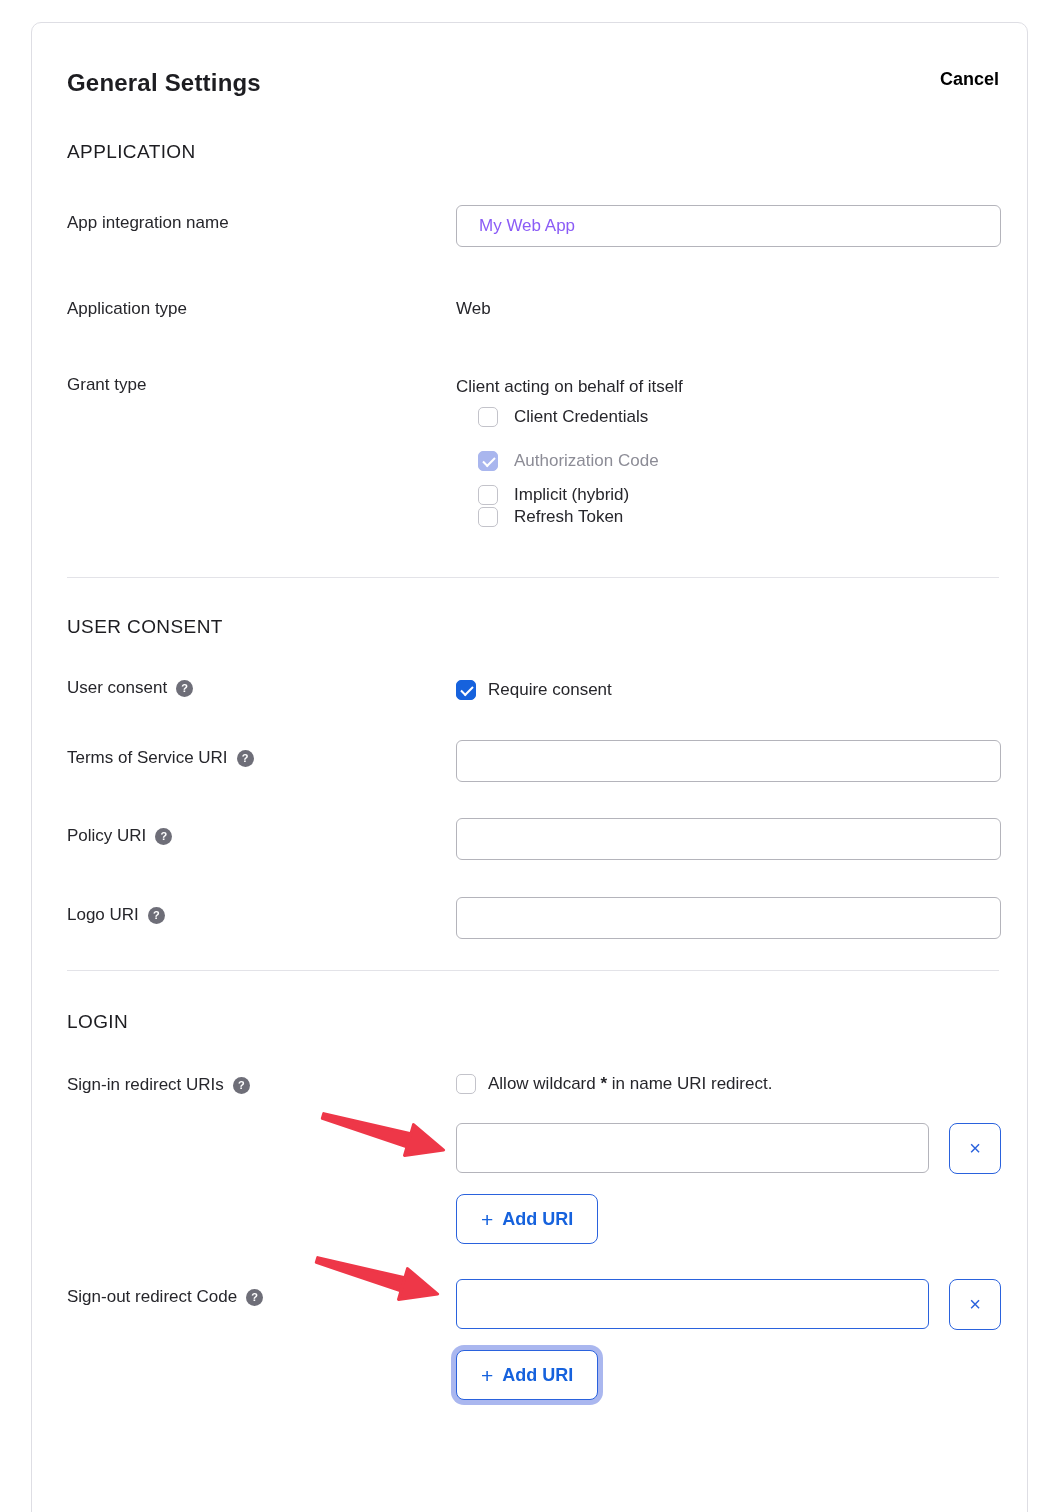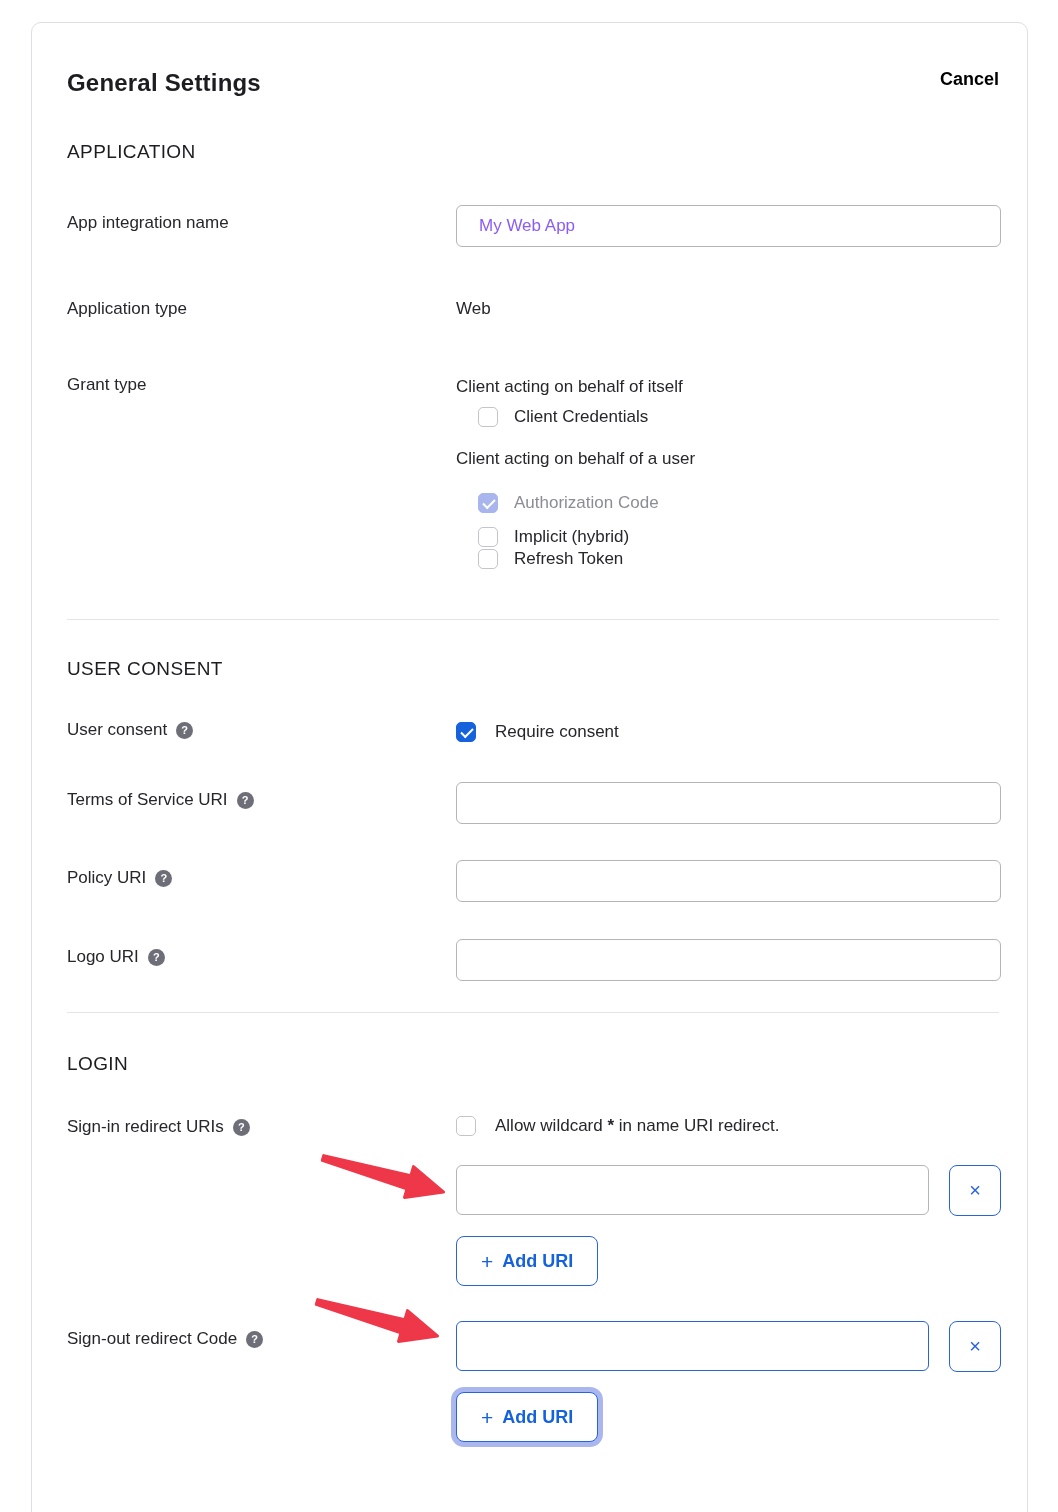--- a/index.html
+++ b/index.html
@@ -29,21 +29,21 @@
   .opt-row { display:flex; align-items:flex-end; gap:16px; margin-left:22px; height:22px; margin-bottom:12px; }
   .opt-row.first { margin-bottom:22px; }
   .checkbox { width:20px; height:20px; border:1.5px solid #c3c3ca; border-radius:5px; background:#fff;
     position:relative; flex:0 0 20px; cursor:pointer; }
   .checkbox.checked { background:#1662dd; border-color:#1662dd; }
   .checkbox.checked.disabled { background:#a9b6ee; border-color:#a9b6ee; cursor:default; }
   .checkbox.checked::after { content:""; position:absolute; left:4px; top:4.5px; width:10px; height:5px;
     border-left:2.5px solid #fff; border-bottom:2.5px solid #fff; transform:rotate(-45deg); }
   .opt-label { font-size:17px; color:#26262b; }
   .opt-label.disabled { color:#8c8c96; }
-  .check-row { display:flex; align-items:center; gap:19px; height:24px; }
+  .check-row { display:flex; align-items:center; gap:12px; height:24px; }
   .uri-row { position:relative; display:flex; gap:20px; margin-bottom:20px; }
   .uri-input { width:473px; height:50px; border:1px solid #b4b4bb; border-radius:6px; font-size:17px;
     padding:0 15px; outline:none; background:#fff; font-family:"Liberation Sans", sans-serif; }
   .uri-input.focused { border:1px solid #2a62dd; }
   .remove-btn { width:52px; height:51px; background:#fff; border:1px solid #2a62dd; border-radius:8px;
     color:#2a62dd; font-size:20px; display:flex; align-items:center; justify-content:center; cursor:pointer; }
   .add-btn { height:50px; padding:0 24px; background:#fff; border:1px solid #2a62dd; border-radius:8px;
     color:#1662dd; font-size:18px; font-weight:bold; display:inline-flex; align-items:center; gap:9px;
     cursor:pointer; font-family:"Liberation Sans", sans-serif; }
   .add-btn .plus { font-weight:normal; font-size:21px; line-height:1; }
@@ -80,21 +80,20 @@
   </div>
 
   <div class="row">
     <div class="label-col">Grant type</div>
     <div class="control-col">
       <div class="group-heading">Client acting on behalf of itself</div>
       <div class="opt-row first">
         <span class="checkbox"></span>
         <span class="opt-label">Client Credentials</span>
       </div>
-      <div class="group-heading" style="padding-top:0;margin-bottom:22px;">Client acting on behalf of a user</div>
       <div class="opt-row">
         <span class="checkbox checked disabled"></span>
         <span class="opt-label disabled">Authorization Code</span>
       </div>
       <div class="opt-row" style="margin-bottom:0">
         <span class="checkbox"></span>
         <span class="opt-label">Implicit (hybrid)</span>
       </div>
       <div class="opt-row">
         <span class="checkbox"></span>

